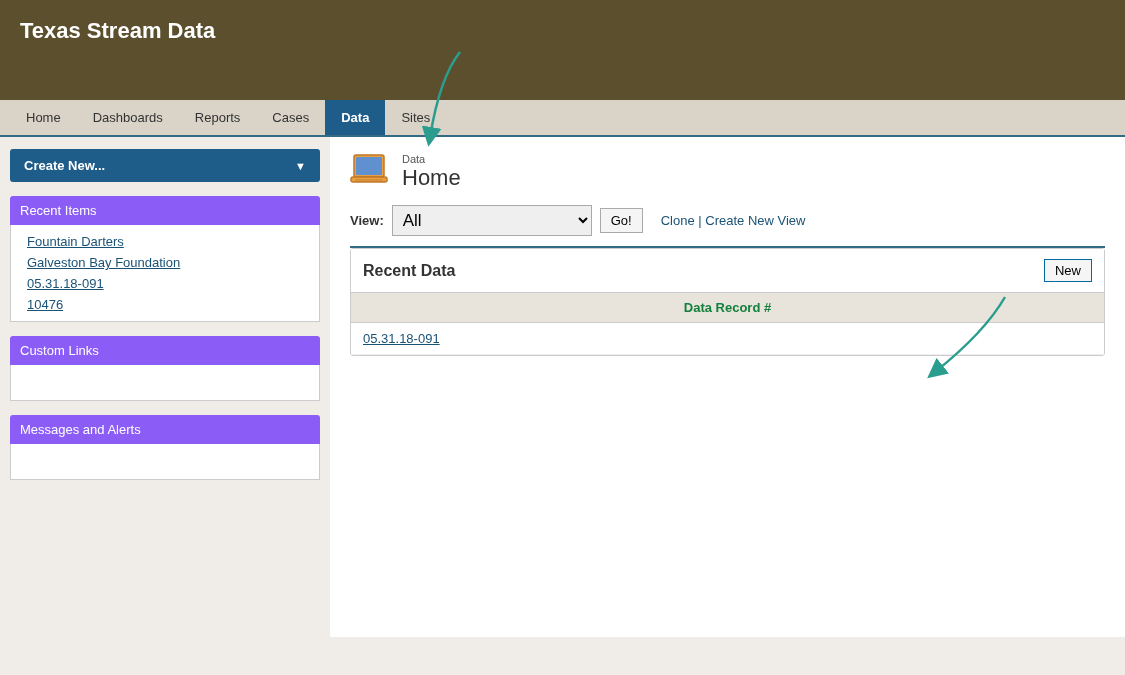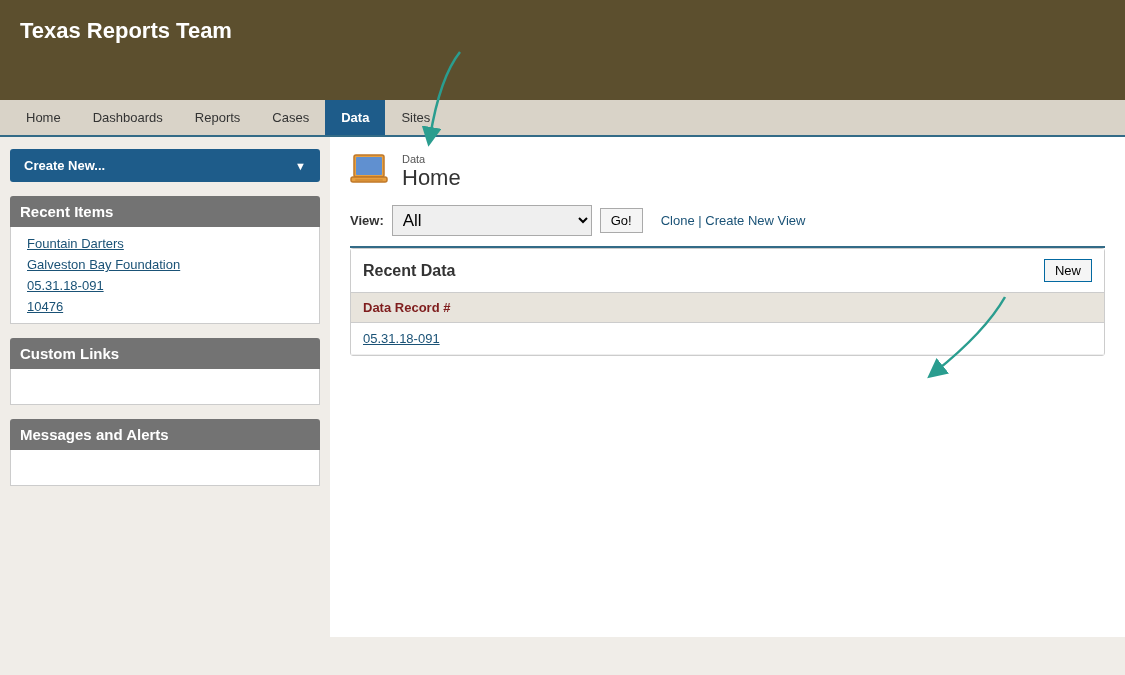--- a/index.html
+++ b/index.html
@@ -72,24 +72,24 @@
       justify-content: space-between;
       align-items: center;
       margin-bottom: 14px;
     }
     .create-new-btn .arrow { font-size: 11px; }
 
     .sidebar-section {
       margin-bottom: 14px;
     }
     .sidebar-section-header {
-      background: #737373;
+      background: #8b5cf6;
       color: #fff;
-      font-weight: bold;
-      font-size: 15px;
+      font-weight: normal;
+      font-size: 13px;
       padding: 7px 10px;
       border-radius: 3px 3px 0 0;
     }
     .sidebar-section-body {
       background: #fff;
       border: 1px solid #ccc;
       border-top: none;
       padding: 6px 16px;
       min-height: 36px;
     }
@@ -195,24 +195,24 @@
       font-size: 13px;
     }
     .data-table {
       width: 100%;
       border-collapse: collapse;
       border-top: 1px solid #ccc;
     }
     .data-table th {
       background: #e8e4dc;
       padding: 7px 12px;
-      text-align: left;
-      font-size: 13px;
-      font-weight: bold;
-      color: #7f1d1d;
+      text-align: center;
+      font-size: 13px;
+      font-weight: bold;
+      color: #15803d;
       border-bottom: 1px solid #ccc;
     }
     .data-table td {
       padding: 8px 12px;
       border-bottom: 1px solid #eee;
       font-size: 13px;
     }
     .data-table td a {
       color: #1a5276;
       text-decoration: underline;
@@ -225,21 +225,21 @@
       pointer-events: none;
     }
 
     
     .laptop-svg { display: block; }
   </style>
 </head>
 <body>
 
 <div class="header">
-  <span class="header-title">Texas Reports Team</span>
+  <span class="header-title">Texas Stream Data</span>
 </div>
 
 <nav class="navbar">
   <a class="nav-item">Home</a>
   <a class="nav-item">Dashboards</a>
   <a class="nav-item">Reports</a>
   <a class="nav-item">Cases</a>
   <a class="nav-item active">Data</a>
   <a class="nav-item">Sites</a>
 </nav>

